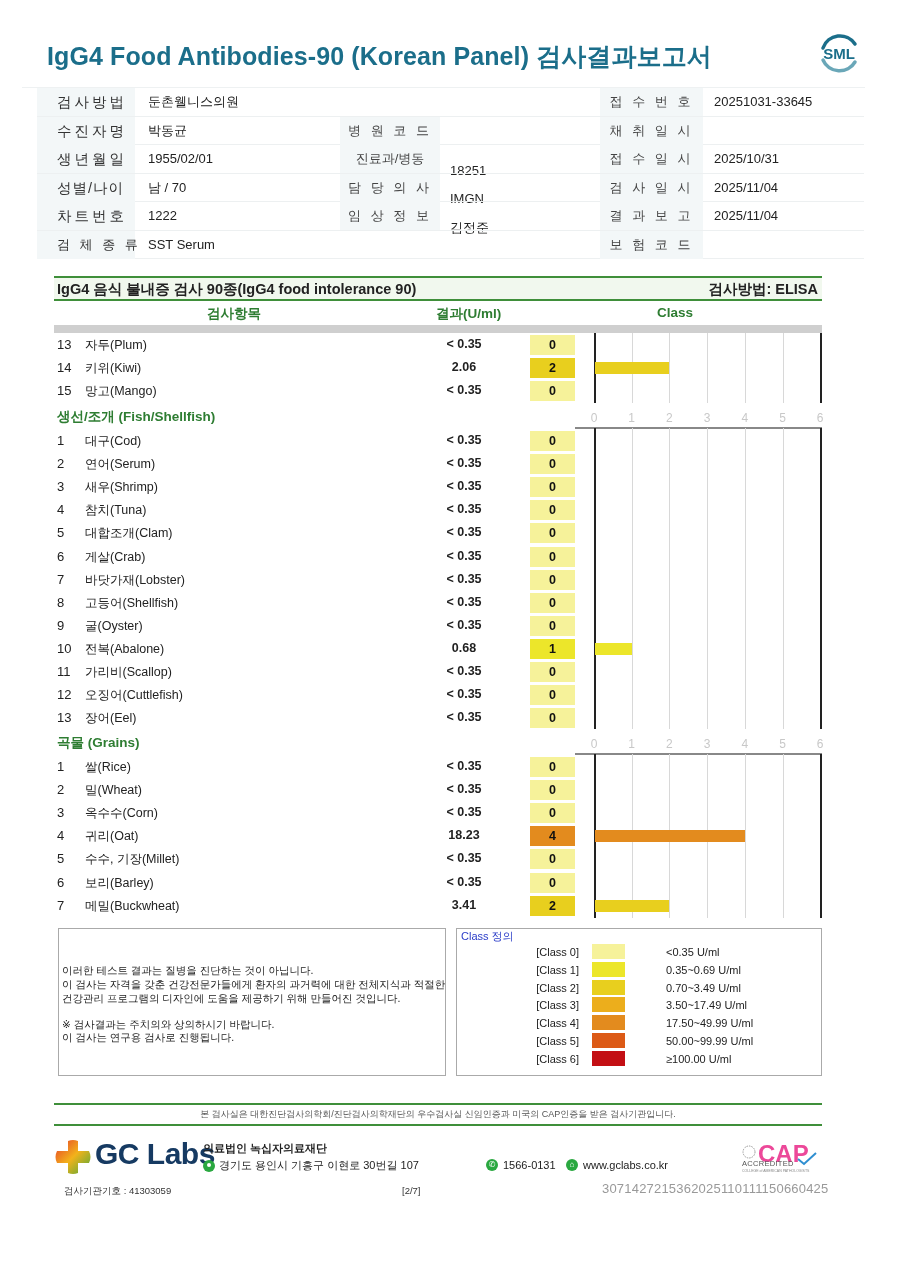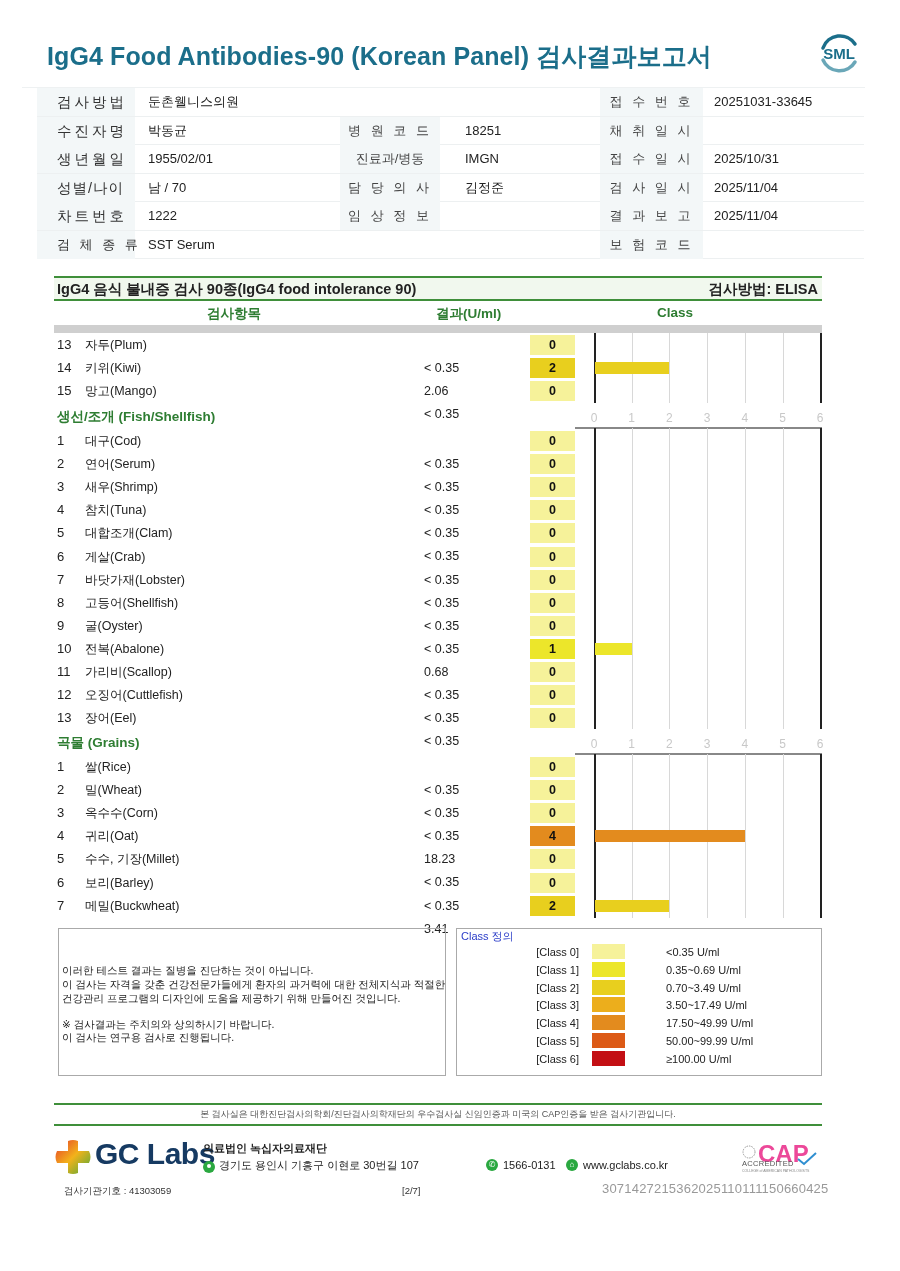--- a/index.html
+++ b/index.html
@@ -11,36 +11,36 @@
   .title-rule { position: absolute; left: 22px; top: 87px; width: 843px; height: 1px; background: #eef1f2; }
 
   
   .info { position: absolute; left: 37px; top: 88px; width: 827px; }
   .info-row { position: relative; height: 28.5px; border-bottom: 1px solid #edf0f1; }
   .info-row > div { position: absolute; top: 0; height: 28px; line-height: 28px; font-size: 13px; white-space: nowrap; }
   .lbl { background: #f3f7f8; color: #333; }
   .l1 { left: 0; width: 98px; padding-left: 20px; font-size: 14.5px !important; letter-spacing: 3px; }
   .v1 { left: 98px; width: 205px; padding-left: 13px; }
   .l2 { left: 303px; width: 100px; text-align: center; letter-spacing: 3px; color: #444 !important; }
-  .v2 { left: 418px; width: 160px; padding-left: 10px; }
+  .v2 { left: 403px; width: 160px; padding-left: 10px; margin-top: 40px; }
   .l3 { left: 563px; width: 103px; text-align: center; letter-spacing: 3px; color: #444 !important; }
   .v3 { left: 666px; width: 161px; padding-left: 11px; }
   .small-lbl { font-size: 13px !important; letter-spacing: 3px; }
 
   
   .res-head { position: absolute; left: 54px; top: 276px; width: 768px; height: 25px; background: #f1f8ee; border-top: 2px solid #3f8f3a; border-bottom: 2px solid #3f8f3a; }
   .res-head .t { position: absolute; left: 3px; top: 2px; font-size: 14.5px; font-weight: bold; color: #222; }
   .res-head .m { position: absolute; right: 4px; top: 2px; font-size: 14.5px; font-weight: bold; color: #222; }
   .col-head { position: absolute; top: 305px; font-size: 13.5px; font-weight: bold; color: #2e7d32; }
   .gray-bar { position: absolute; left: 54px; top: 325px; width: 768px; height: 8px; background: #cfcfcf; }
 
   .row { position: absolute; left: 54px; width: 540px; height: 23px; }
   .row .num { position: absolute; left: 3px; top: 3px; font-size: 13px; color: #222; }
   .row .name { position: absolute; left: 31px; top: 3px; font-size: 12.5px; color: #222; white-space: nowrap; text-align: right; }
-  .row .val { position: absolute; left: 370px; width: 80px; top: 3px; text-align: left; font-size: 12.5px; font-weight: normal; color: #222; margin-top: 24px; }
+  .row .val { position: absolute; left: 370px; width: 80px; top: 3px; text-align: center; font-size: 12.5px; font-weight: bold; color: #222; }
   .row .cls { position: absolute; left: 476px; width: 45px; top: 1px; height: 20px; line-height: 20px; text-align: center; font-size: 12.5px; font-weight: bold; color: #111; }
 
   .cat-title { position: absolute; left: 57px; font-size: 13.5px; font-weight: bold; color: #2e7d32; }
 
   .chart { position: absolute; left: 594px; width: 227px; }
   .chart .grid { position: absolute; top: 0; bottom: 0; width: 1px; background: #d8d8d8; }
   .chart .axis { position: absolute; top: 0; bottom: 0; width: 1.5px; background: #222; }
   .chart .bar { position: absolute; height: 12px; }
   .ticks { position: absolute; left: 594px; width: 227px; height: 16px; }
   .ticks span { position: absolute; top: 0; font-size: 12px; color: #c8c8c8; transform: translateX(-50%); }
@@ -54,21 +54,21 @@
   .lg-row { position: absolute; left: 0; width: 360px; height: 17px; }
   .lg-row .lc { position: absolute; left: 50px; width: 72px; text-align: right; top: 2px; font-size: 11px; color: #222; }
   .lg-row .sw { position: absolute; left: 135px; width: 33px; top: 0; height: 15px; }
   .lg-row .rng { position: absolute; left: 209px; top: 2px; font-size: 11px; color: #222; }
 
   
   .f-rule { position: absolute; left: 54px; width: 768px; height: 2px; background: #3f8f3a; }
   .f-cert { position: absolute; left: 54px; width: 768px; top: 1108px; text-align: center; font-size: 9px; color: #555; }
   .gc-text { position: absolute; left: 95px; top: 1137px; font-size: 30px; font-weight: bold; color: #163a62; letter-spacing: -0.5px; }
   .gc-org { position: absolute; left: 203px; top: 1141px; font-size: 11px; color: #222; font-weight: bold; }
-  .gc-addr { position: absolute; left: 203px; top: 1158px; font-size: 11px; color: #222; display: flex; align-items: flex-end; gap: 4px; }
+  .gc-addr { position: absolute; left: 203px; top: 1158px; font-size: 11px; color: #222; display: flex; align-items: center; gap: 4px; }
   .pin { width: 12px; height: 12px; border-radius: 50%; background: #2aa840; position: relative; }
   .pin::after { content: ""; position: absolute; left: 4px; top: 3px; width: 4px; height: 4px; border-radius: 50%; background: #fff; }
   .contact { position: absolute; top: 1159px; font-size: 11px; color: #222; display: flex; align-items: center; gap: 5px; }
   .ic { width: 12px; height: 12px; border-radius: 50%; background: #2aa840; color: #fff; font-size: 8px; line-height: 12px; text-align: center; }
   .cap { position: absolute; left: 740px; top: 1142px; width: 78px; height: 36px; }
   .inst-code { position: absolute; left: 64px; top: 1185px; font-size: 9.5px; color: #333; }
   .page-no { position: absolute; left: 402px; top: 1185px; font-size: 9.5px; color: #333; }
   .doc-no { position: absolute; left: 602px; top: 1181px; font-size: 13px; color: #999; letter-spacing: 0.2px; }
 </style>
 </head>

